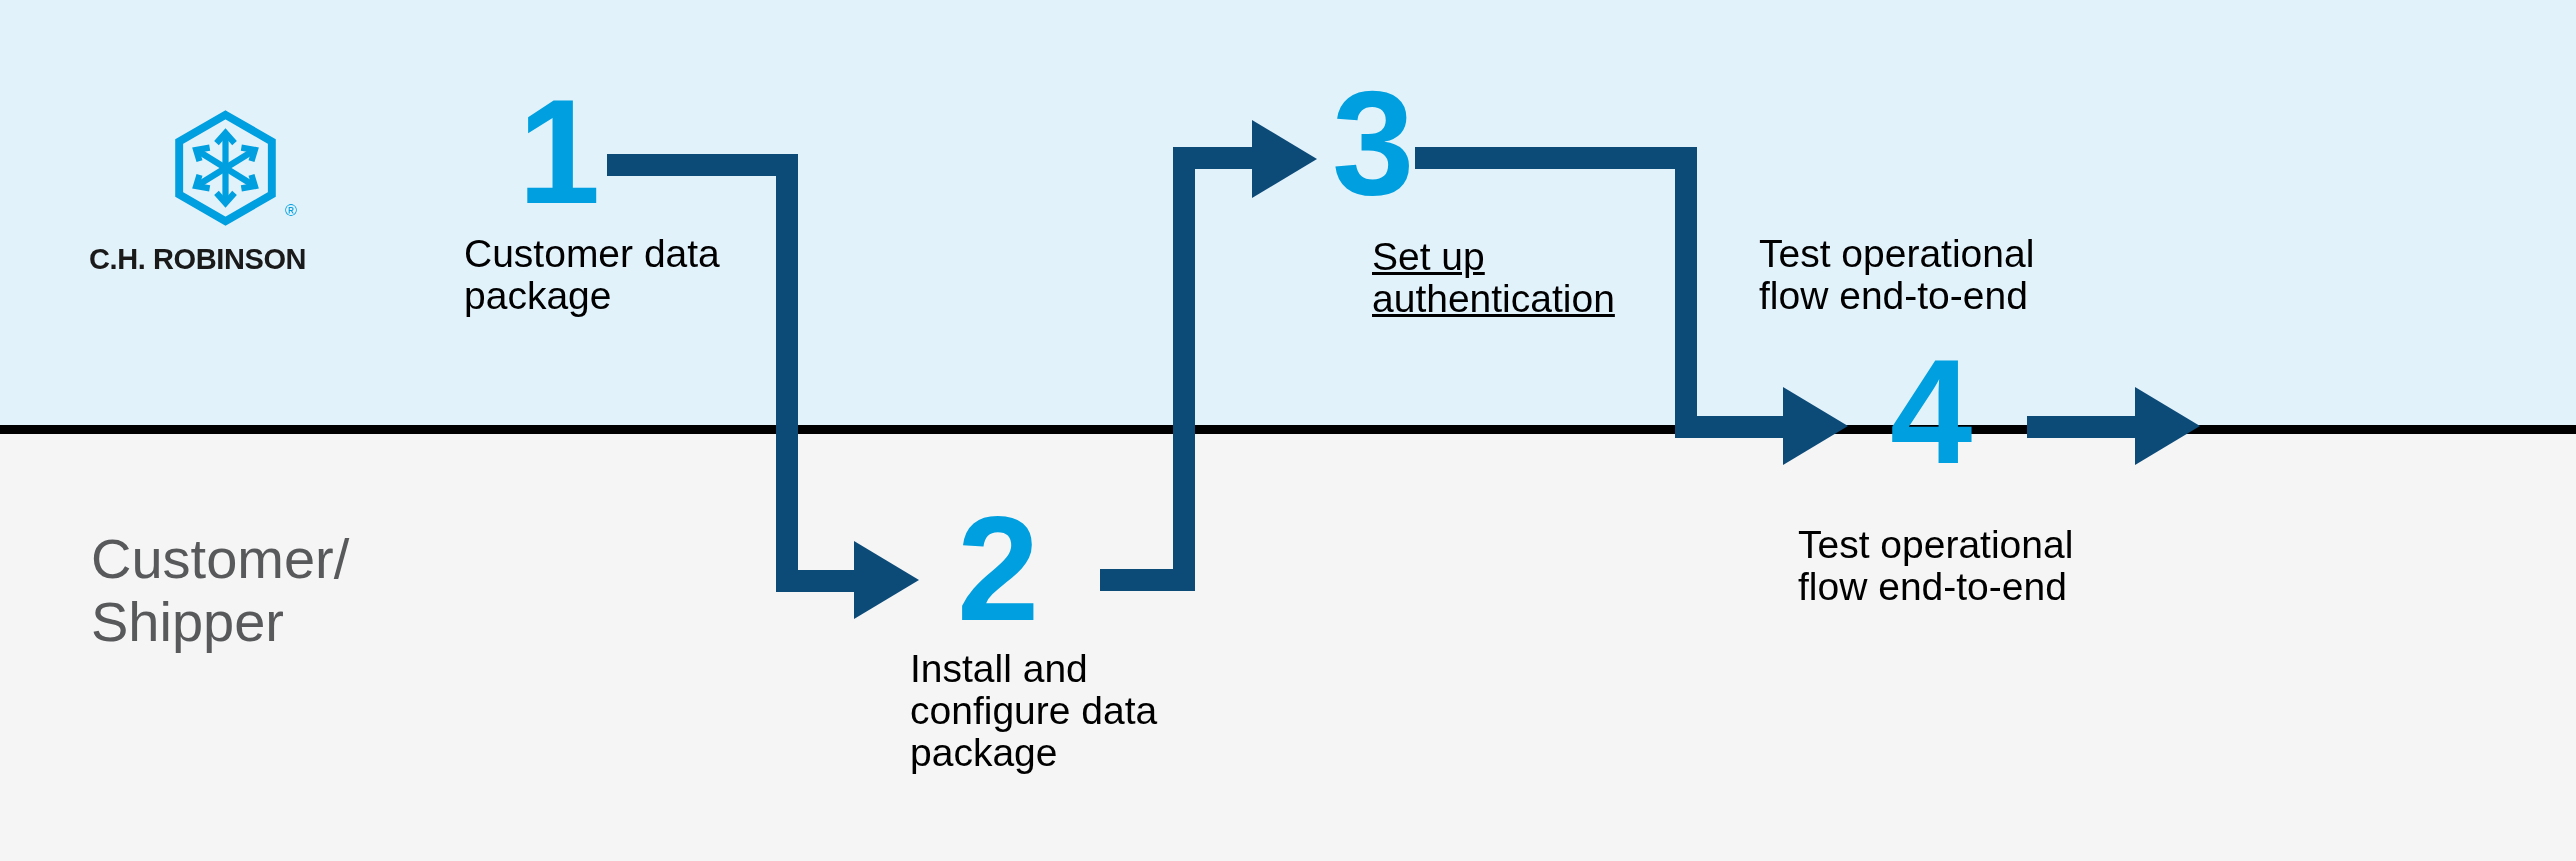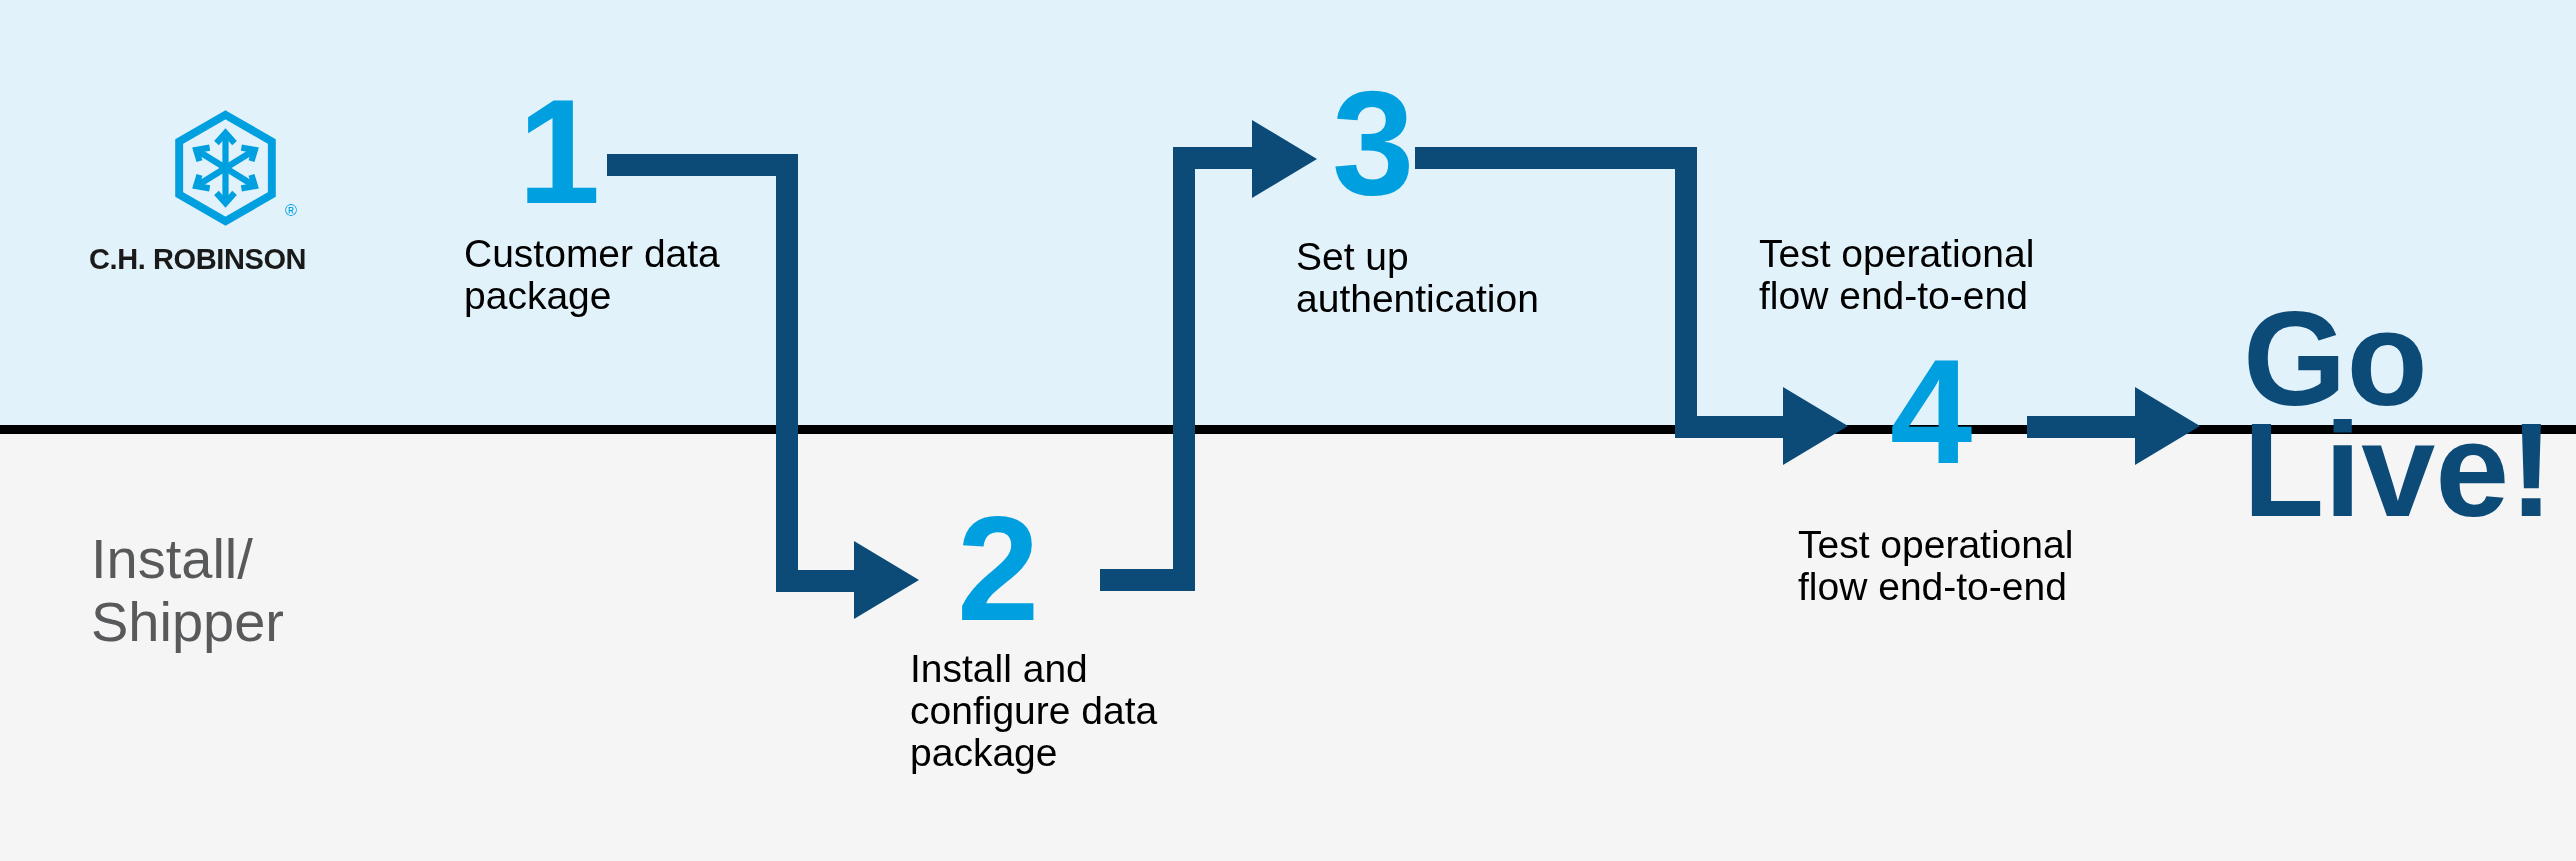--- a/index.html
+++ b/index.html
@@ -30,21 +30,21 @@
   .step-num{position:absolute;font-size:148px;line-height:148px;font-weight:bold;color:var(--accent);z-index:4;}
   .n1{left:518px;top:78px;}
   .n2{left:957px;top:495px;}
   .n3{left:1332px;top:69px;}
   .n4{left:1890px;top:338px;}
 
   
   .step-label{position:absolute;font-size:39px;line-height:42px;color:#000;white-space:pre-line;z-index:4;}
   .l1{left:464px;top:233px;}
   .l2{left:883px;top:648px;margin-left:27px;}
-  .l3{left:1296px;top:236px;}
+  .l3{left:1372px;top:236px;text-decoration:underline;}
   .l4a{left:1759px;top:233px;}
   .l4b{left:1798px;top:524px;}
 
   
   .go-live{position:absolute;left:2243px;top:304px;font-size:133px;line-height:111px;font-weight:bold;color:var(--navy);white-space:pre-line;z-index:4;}
 
   
   .seg{position:absolute;background:var(--navy);z-index:3;}
   .ah{position:absolute;width:0;height:0;border-top:39px solid transparent;border-bottom:39px solid transparent;border-left:65px solid var(--navy);z-index:3;}
 
@@ -87,21 +87,21 @@
         <polyline points="73,56 76,66 64,68"></polyline>
         <line x1="25" y1="65.5" x2="75" y2="34.5"></line>
         <polyline points="36,68 24,66 27,56"></polyline>
         <polyline points="64,32 76,34 73,44"></polyline>
       </g>
     </svg>
     <span class="logo-reg">®</span>
     <div class="logo-text">C.H. ROBINSON</div>
   </div>
 
-  <div class="customer-label">Install/
+  <div class="customer-label">Customer/
 Shipper</div>
 
   <div class="step-num n1">1</div>
   <div class="step-label l1">Customer data
 package</div>
   <div class="seg a1h1"></div>
   <div class="seg a1v"></div>
   <div class="seg a1h2"></div>
   <div class="ah a1hd"></div>
 
@@ -123,17 +123,15 @@
   <div class="ah a3hd"></div>
 
   <div class="step-num n4">4</div>
   <div class="step-label l4a">Test operational
 flow end-to-end</div>
   <div class="step-label l4b">Test operational
 flow end-to-end</div>
   <div class="seg a4b"></div>
   <div class="ah a4hd"></div>
 
-  <div class="go-live">Go
-Live!</div>
 
 </div>
 
 
 </body></html>

